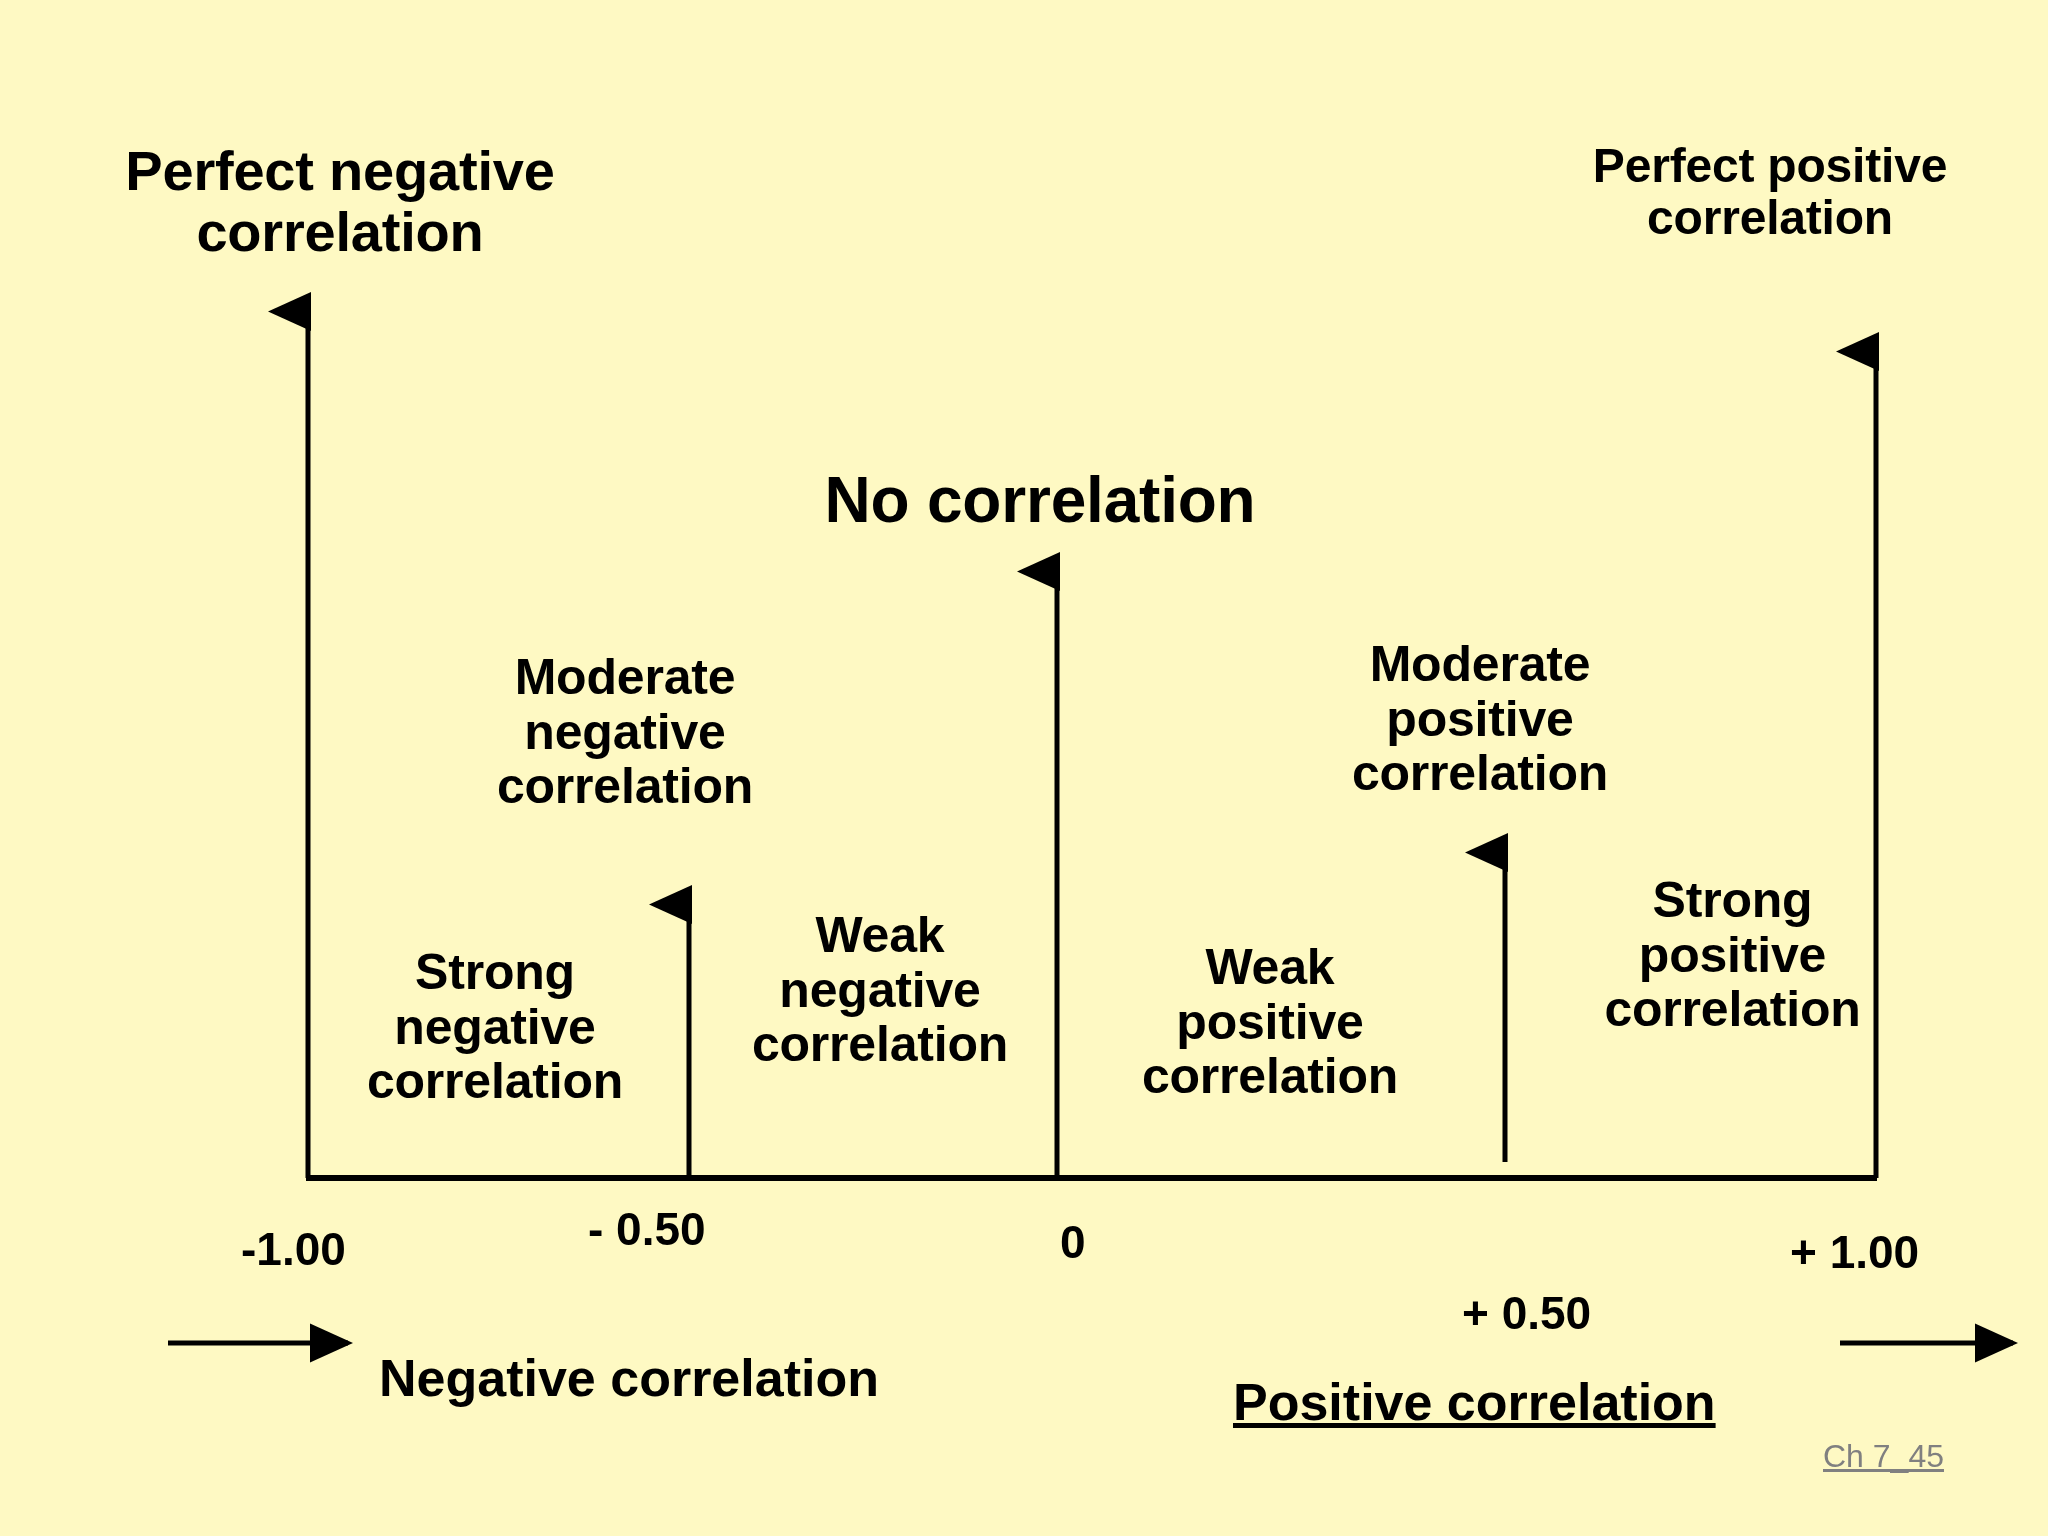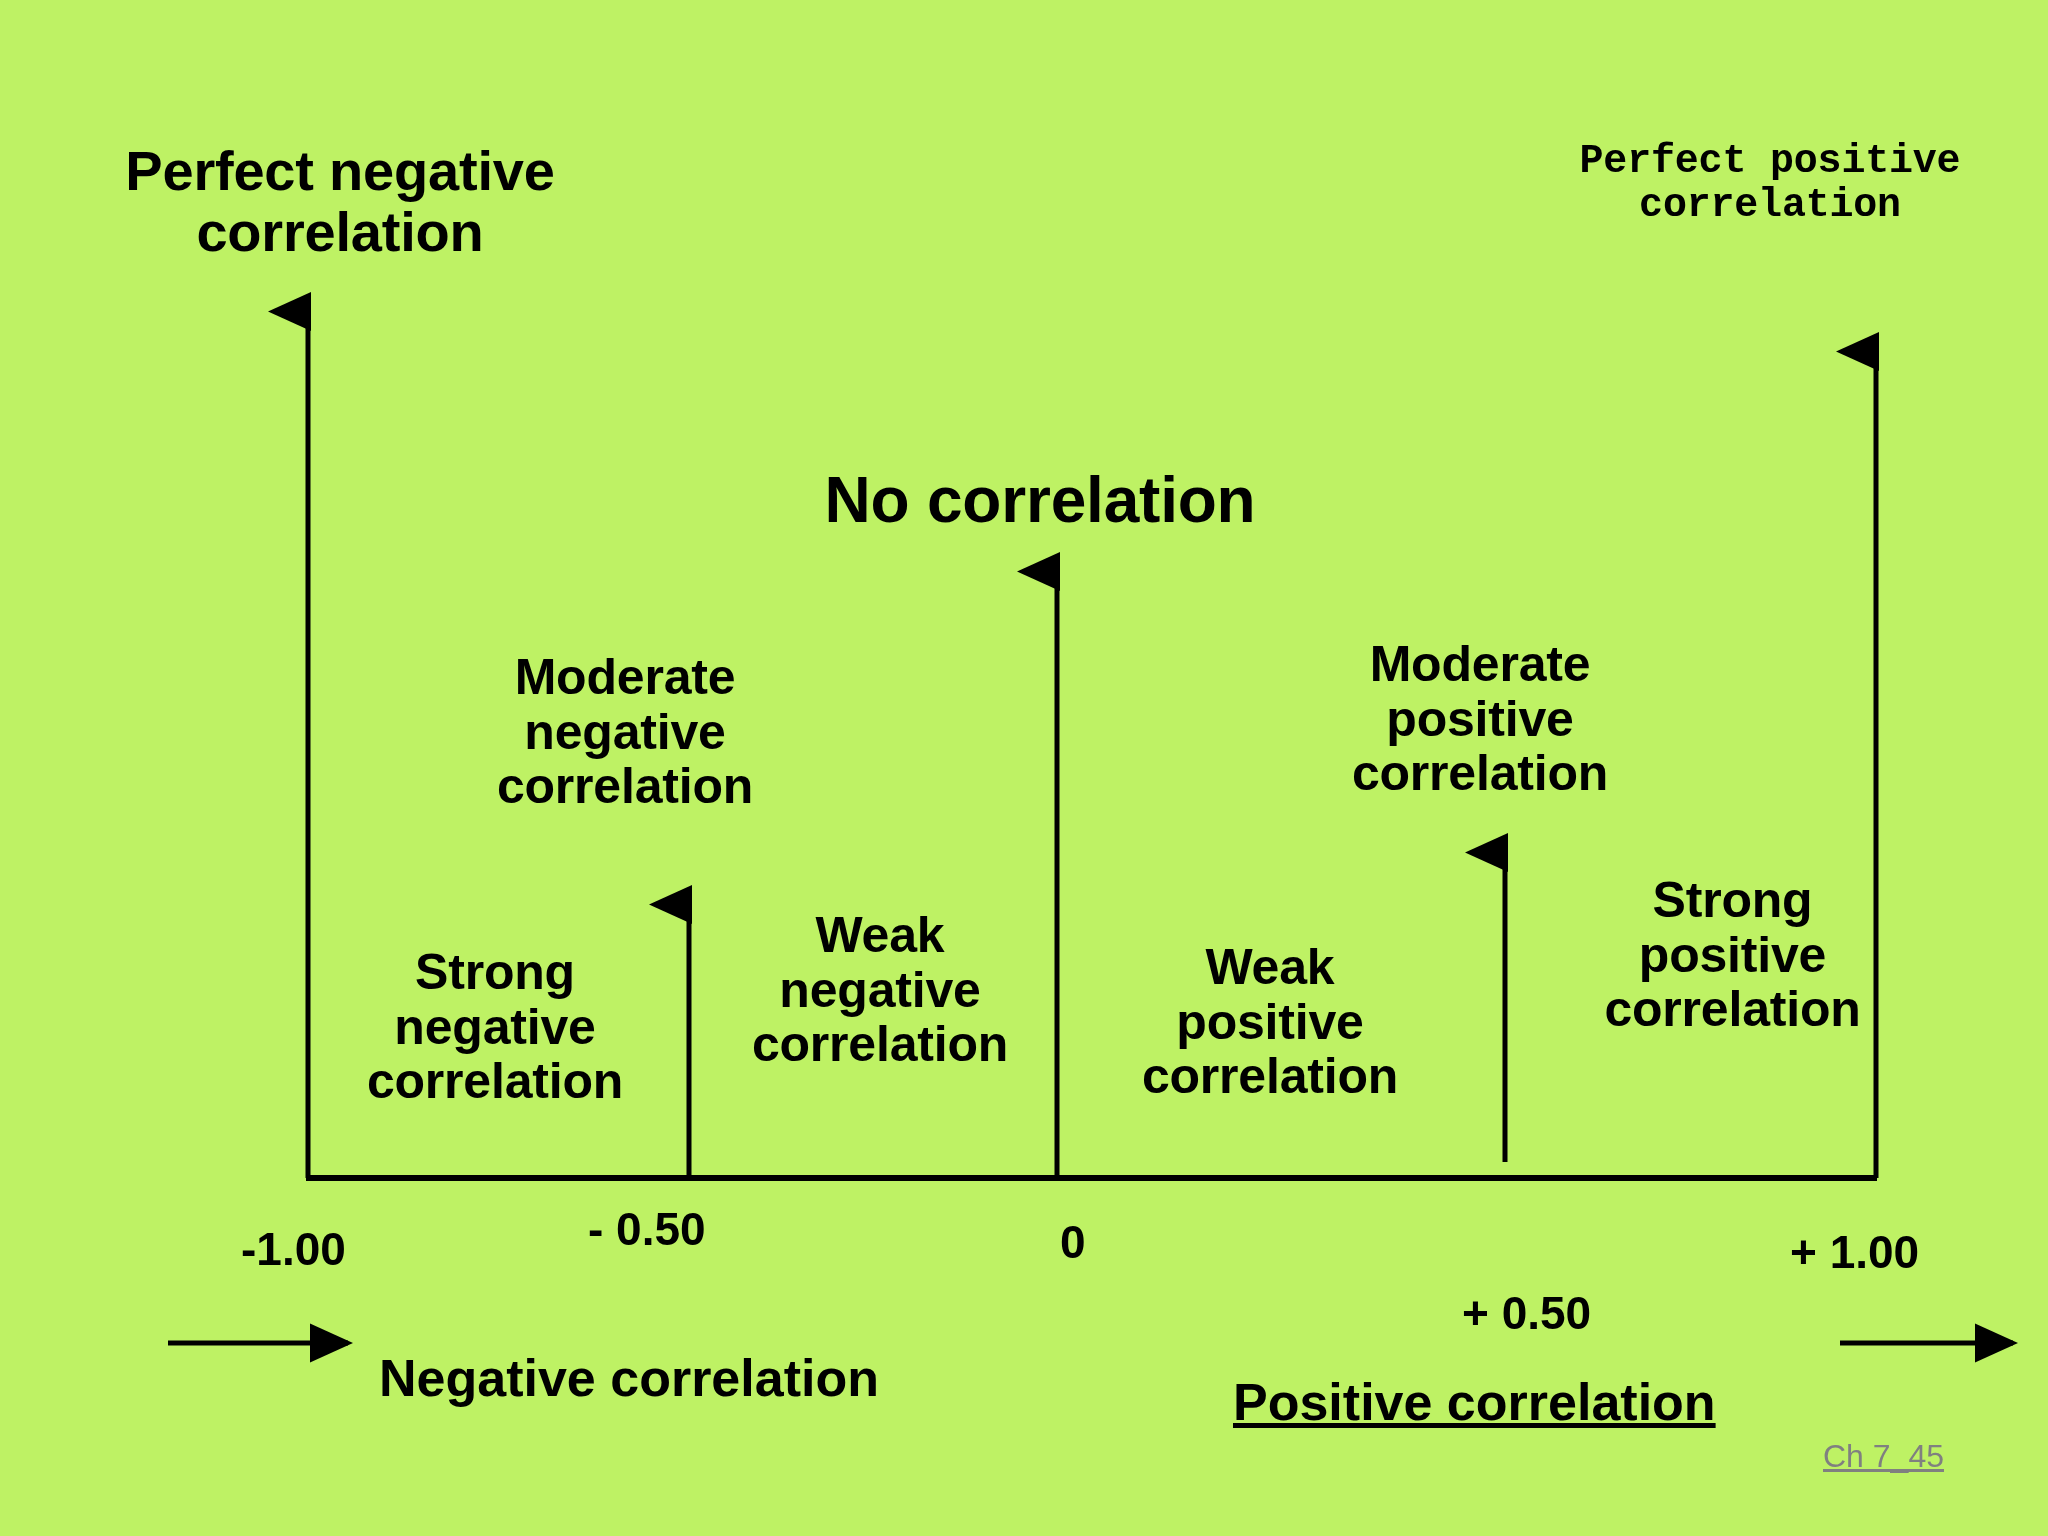--- a/index.html
+++ b/index.html
@@ -31,22 +31,21 @@
   .lbl-perfect-neg {
     left: 70px;
     top: 140px;
     width: 540px;
     font-size: 56px;
   }
   .lbl-perfect-pos {
     left: 1510px;
     top: 140px;
     width: 520px;
-    font-size: 40px;
-    font-family: Liberation Mono, monospace;
+    font-size: 48px;
   }
 
   
   .lbl-no-corr {
     left: 780px;
     top: 466px;
     width: 520px;
     font-size: 64px;
   }
 
@@ -138,21 +137,21 @@
     position: absolute;
     left: 0; top: 0;
     width: 2048px;
     height: 1536px;
     pointer-events: none;
   }
 </style>
 </head>
 <body>
 
-<div id="stage" style="background: #bef264;">
+<div id="stage" style="background: #fef9c3;">
 
   <svg id="art" viewBox="0 0 2048 1536">
     <defs>
       <marker id="ah" markerWidth="9" markerHeight="9" refX="4.2" refY="8" orient="auto" markerUnits="strokeWidth">
         <path d="M 0.4 8.6 L 4.3 0 L 8.2 8.6 Z" fill="#000"></path>
       </marker>
       <marker id="ahr" markerWidth="9" markerHeight="9" refX="7.6" refY="4.3" orient="auto" markerUnits="strokeWidth">
         <path d="M 0 0.4 L 8.6 4.3 L 0 8.2 Z" fill="#000"></path>
       </marker>
     </defs>

